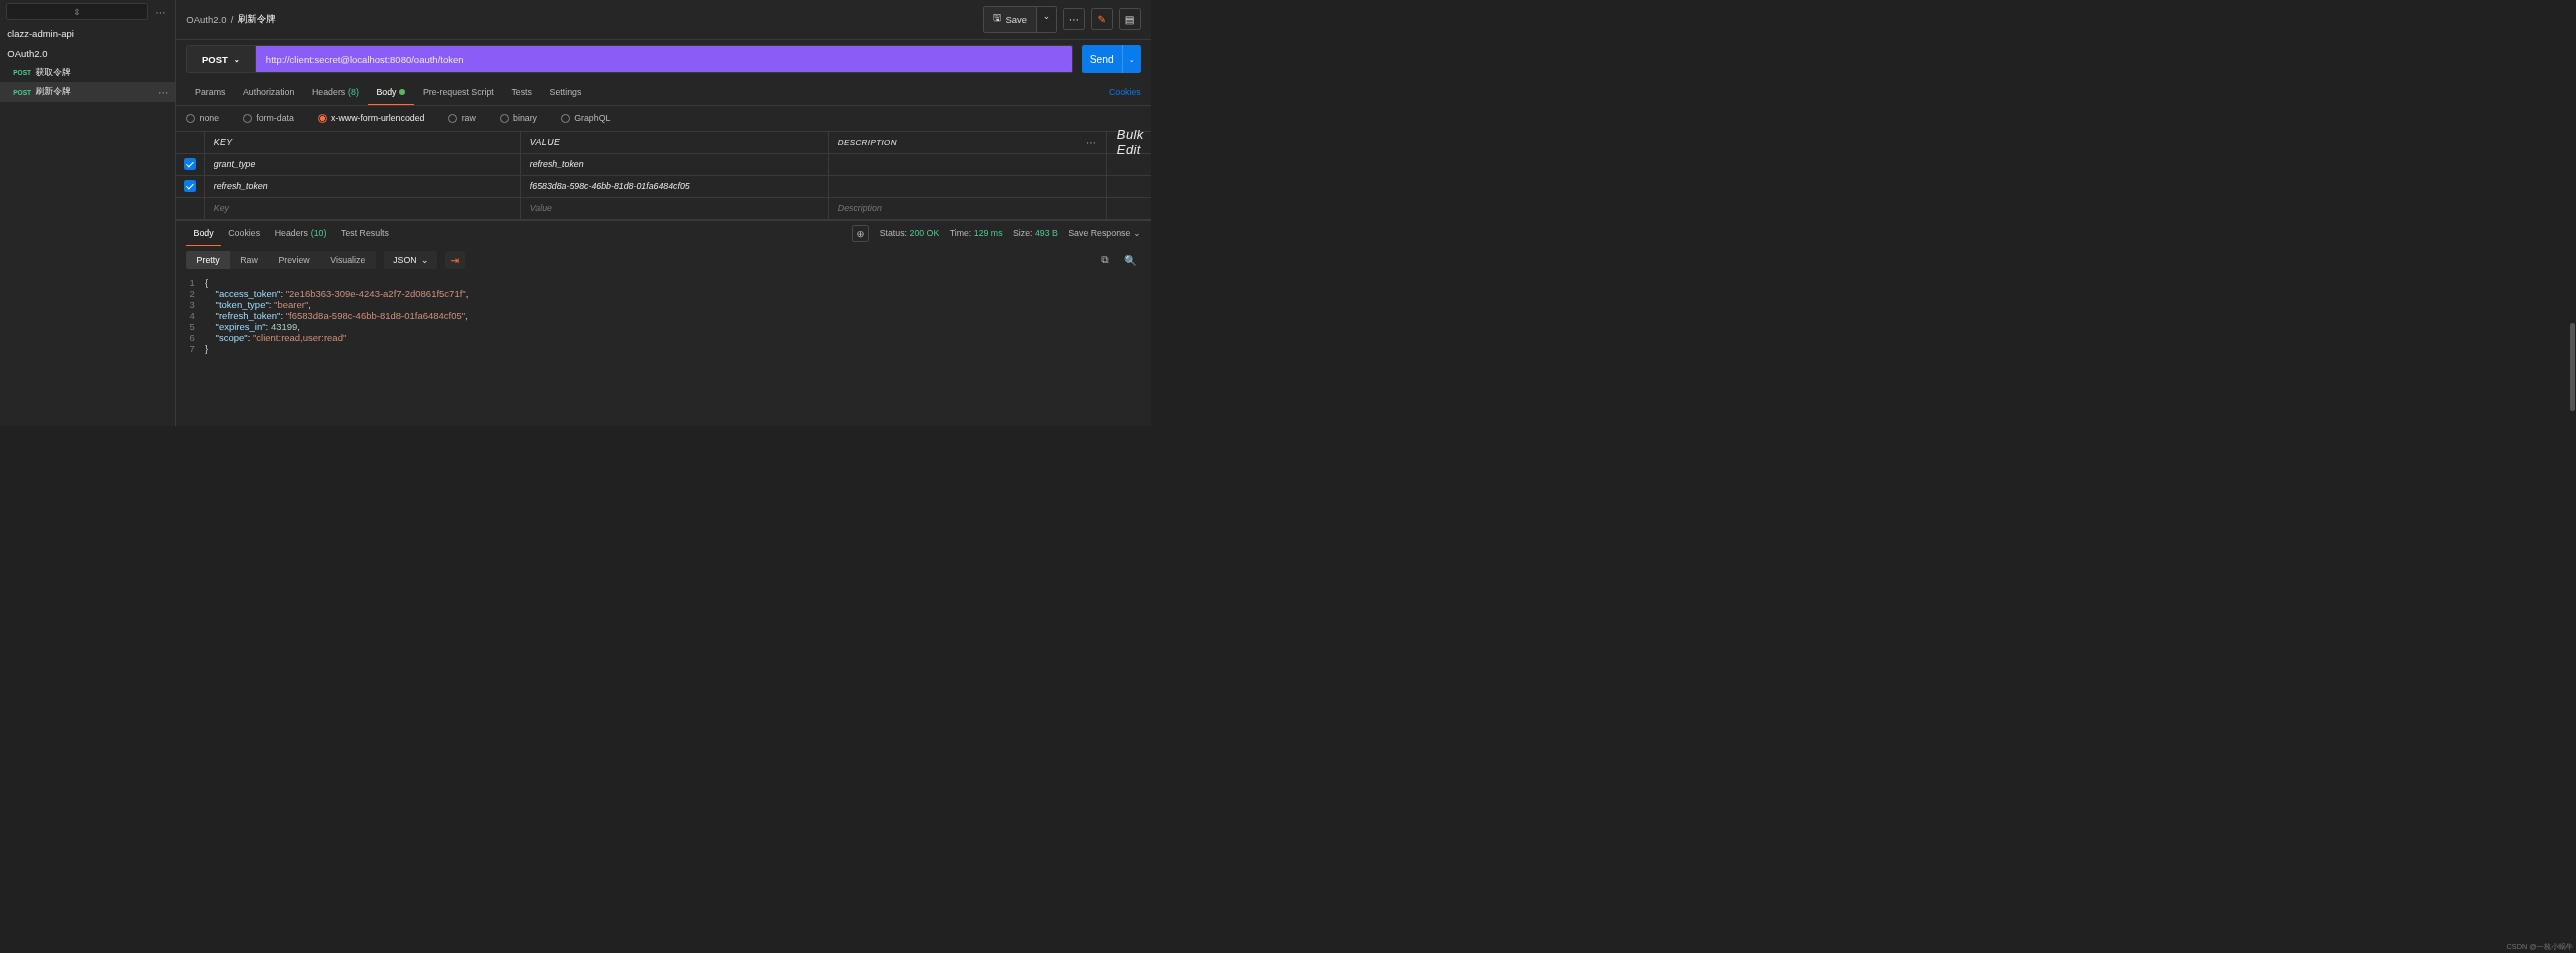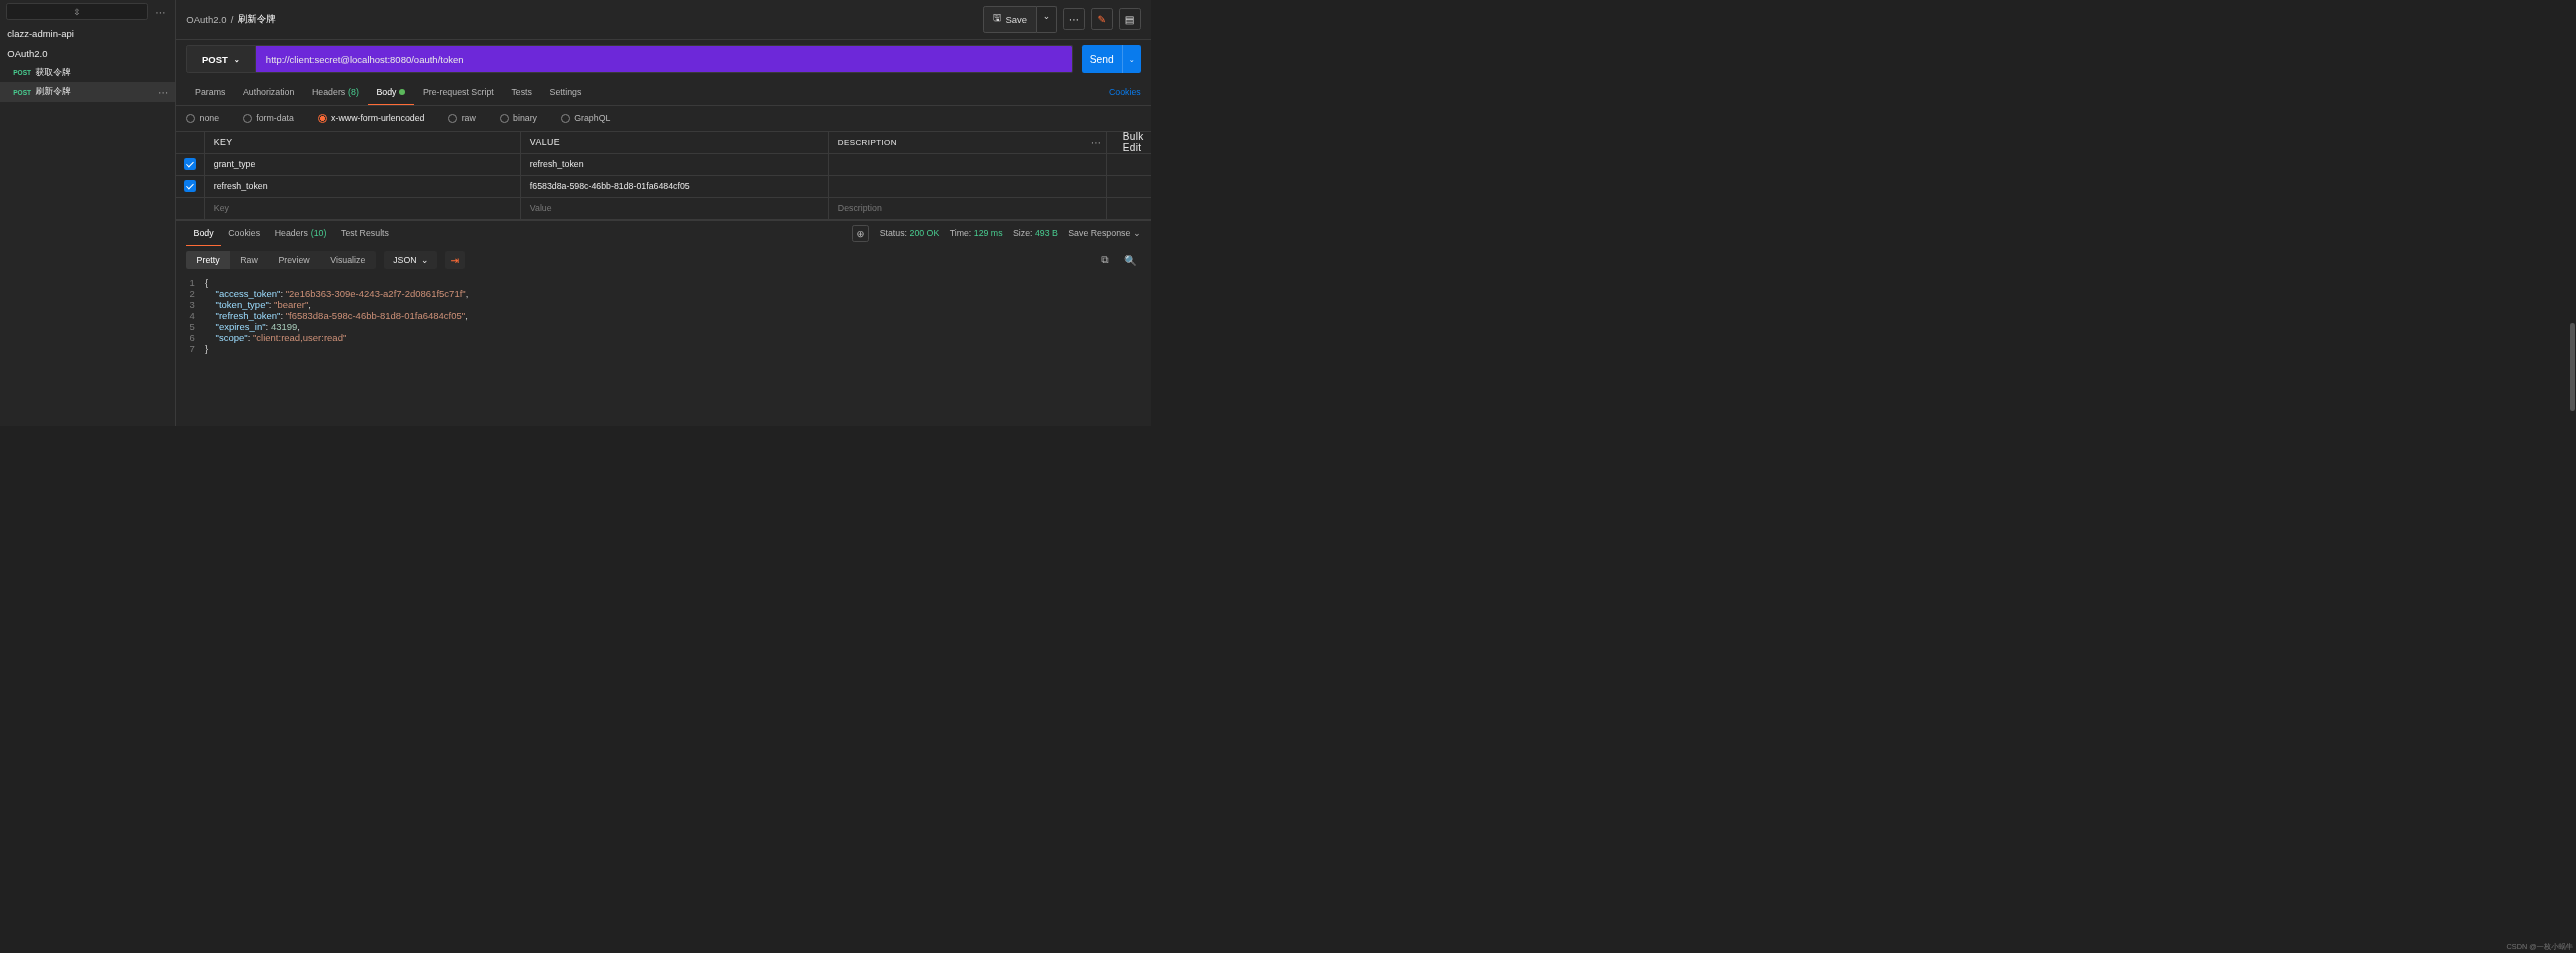--- a/index.html
+++ b/index.html
@@ -21,46 +21,46 @@
 .breadcrumb { display: flex; align-items: center; gap: 4.4px; color: #b8b8b8; font-size: 9.5px; }
 .breadcrumb .cur { color: #fff; font-weight: 500; }
 .topbar-right { margin-left: auto; display: flex; align-items: center; gap: 5.9px; }
 .save-btn { display: flex; align-items: center; gap: 4.4px; background: #2d2d2d; border: 0.7px solid #4a4a4a; border-radius: 2.2px 0 0 2.2px; padding: 4.4px 8.8px; color: #d8d8d8; font-size: 9.5px; cursor: pointer; }
 .save-caret { border: 0.7px solid #4a4a4a; border-left: none; border-radius: 0 2.2px 2.2px 0; padding: 4.4px 5.9px; cursor: pointer; color: #d8d8d8; }
 .top-icon-btn { border: 0.7px solid #4a4a4a; border-radius: 2.2px; width: 22px; height: 22px; display: flex; align-items: center; justify-content: center; color: #d8d8d8; cursor: pointer; font-size: 10.3px; }
 .top-icon-btn.edit { color: #ff6c37; }
 .req-row { display: flex; padding: 5.9px 10.3px; gap: 0; align-items: stretch; }
 .method-select { display: flex; align-items: center; gap: 5.9px; padding: 0 14.7px; background: #2d2d2d; border: 0.7px solid #3a3a3a; border-radius: 2.2px 0 0 2.2px; color: #fff; font-size: 9.5px; font-weight: 600; cursor: pointer; }
 .method-select .caret { font-size: 7.3px; }
-.url-input { flex: 1; background: #6d28d9; border: 0.7px solid #3a3a3a; border-left: none; border-radius: 0 2.2px 2.2px 0; padding: 0 10.3px; color: #e8e8e8; font-size: 9.5px; display: flex; align-items: center; height: 28px; }
+.url-input { flex: 1; background: #8b5cf6; border: 0.7px solid #3a3a3a; border-left: none; border-radius: 0 2.2px 2.2px 0; padding: 0 10.3px; color: #e8e8e8; font-size: 9.5px; display: flex; align-items: center; height: 28px; }
 .send-group { display: flex; margin-left: 8.8px; }
 .send-btn { background: #097bed; color: #fff; border: none; border-radius: 2.2px 0 0 2.2px; padding: 0 8px; font-size: 10.3px; font-weight: 500; cursor: pointer; }
 .send-caret { background: #097bed; border: none; border-left: 0.7px solid rgba(255,255,255,.2); border-radius: 0 2.2px 2.2px 0; padding: 0 5.9px; color: #fff; cursor: pointer; font-size: 7.3px; }
 .tabs-row { display: flex; align-items: center; padding: 0 10.3px; border-bottom: 0.7px solid #3a3a3a; }
 .tab { padding: 7.3px 8.8px; color: #b8b8b8; font-size: 8.8px; cursor: pointer; border-bottom: 1.5px solid transparent; display: flex; align-items: center; gap: 2.9px; }
 .tab .count { color: #49cc90; }
 .tab.active { border-bottom-color: #ff6c37; color: #fff; }
 .tab .dot { width: 5.9px; height: 5.9px; border-radius: 50%; background: #5cb85c; }
 .cookies-link { margin-left: auto; color: #097bed; font-size: 8.8px; cursor: pointer; }
 .body-type-row { display: flex; align-items: center; gap: 24px; padding: 7.3px 10.3px; }
 .radio-opt { display: flex; align-items: center; gap: 4.4px; color: #b8b8b8; font-size: 8.8px; cursor: pointer; }
 .radio-circle { width: 8.8px; height: 8.8px; border-radius: 50%; border: 1.1px solid #888; display: inline-block; }
 .radio-opt.sel .radio-circle { border-color: #ff6c37; background: radial-gradient(circle, #ff6c37 45%, transparent 50%); }
 .radio-opt.sel { color: #e8e8e8; }
 .kv-table { border-top: 0.7px solid #3a3a3a; }
-.kv-row { display: flex; border-bottom: 0.7px solid #3a3a3a; height: 22px; align-items: center; }
+.kv-row { display: flex; border-bottom: 0.7px solid #3a3a3a; height: 22px; align-items: center; font-style: italic; }
 .kv-row.header { background: #262626; color: #b8b8b8; font-size: 8px; letter-spacing: 0.4px; }
 .kv-check { width: 29px; display: flex; align-items: center; justify-content: center; border-right: 0.7px solid #3a3a3a; height: 100%; }
 .chk { width: 11.7px; height: 11.7px; border-radius: 2.2px; background: #097bed; position: relative; }
 .chk::after { content: ""; position: absolute; left: 3.7px; top: 1.5px; width: 2.9px; height: 5.9px; border: solid #fff; border-width: 0 1.5px 1.5px 0; transform: rotate(45deg); }
 .kv-key { width: 316px; padding: 0 8.8px; border-right: 0.7px solid #3a3a3a; height: 100%; display: flex; align-items: center; color: #e8e8e8; font-size: 8.8px; }
 .kv-val { width: 308px; padding: 0 8.8px; border-right: 0.7px solid #3a3a3a; height: 100%; display: flex; align-items: center; color: #e8e8e8; font-size: 8.8px; }
 .kv-desc { flex: 1; padding: 0 8.8px; border-right: 0.7px solid #3a3a3a; height: 100%; display: flex; align-items: center; color: #e8e8e8; }
 .kv-act { width: 44px; display: flex; align-items: center; justify-content: flex-end; gap: 5.9px; padding-right: 7.3px; color: #9c9c9c; }
-.bulk-edit { color: #e8e8e8; font-size: 10px; font-weight: 500; cursor: pointer; margin-left: 12px; }
+.bulk-edit { color: #e8e8e8; font-size: 13px; font-weight: 500; cursor: pointer; margin-left: 12px; }
 .kv-row .ph { color: #777; }
 .response { border-top: 0.7px solid #3a3a3a; margin-top: auto; flex: 1; display: flex; flex-direction: column; min-height: 0; }
 .resp-tabs { display: flex; align-items: center; padding: 0 10.3px; }
 .resp-tabs .tab { padding: 7.3px 7.3px; }
 .resp-status { margin-left: auto; display: flex; align-items: center; gap: 10.3px; color: #b8b8b8; font-size: 8.8px; }
 .resp-status .ok { color: #49cc90; }
 .globe-icon { width: 17.6px; height: 17.6px; border: 0.7px solid #4a4a4a; border-radius: 2.2px; display: flex; align-items: center; justify-content: center; font-size: 9.5px; }
 .save-resp { color: #b8b8b8; cursor: pointer; display: flex; gap: 3px; }
 .resp-toolbar { display: flex; align-items: center; padding: 4.4px 10.3px; gap: 0; }
 .view-group { display: flex; background: #2d2d2d; border-radius: 2.2px; overflow: hidden; }

